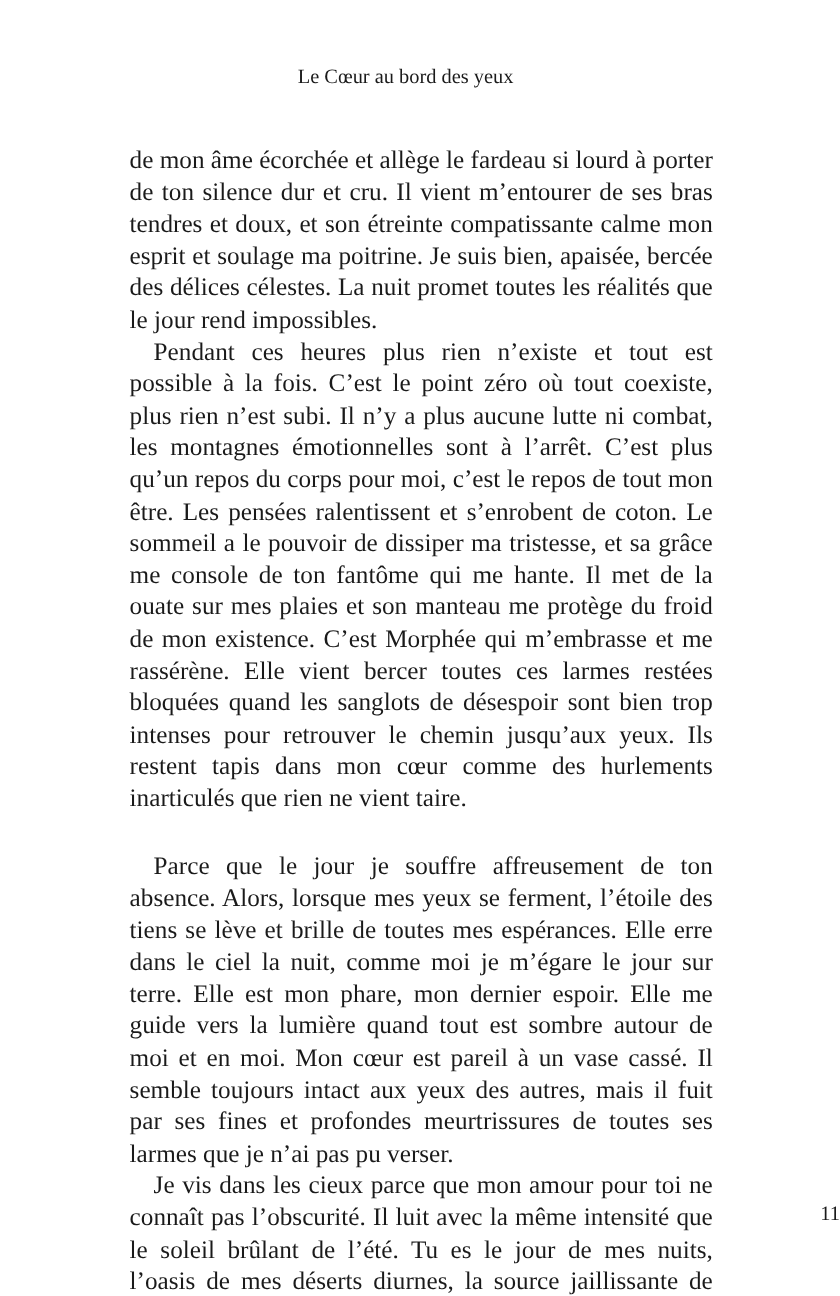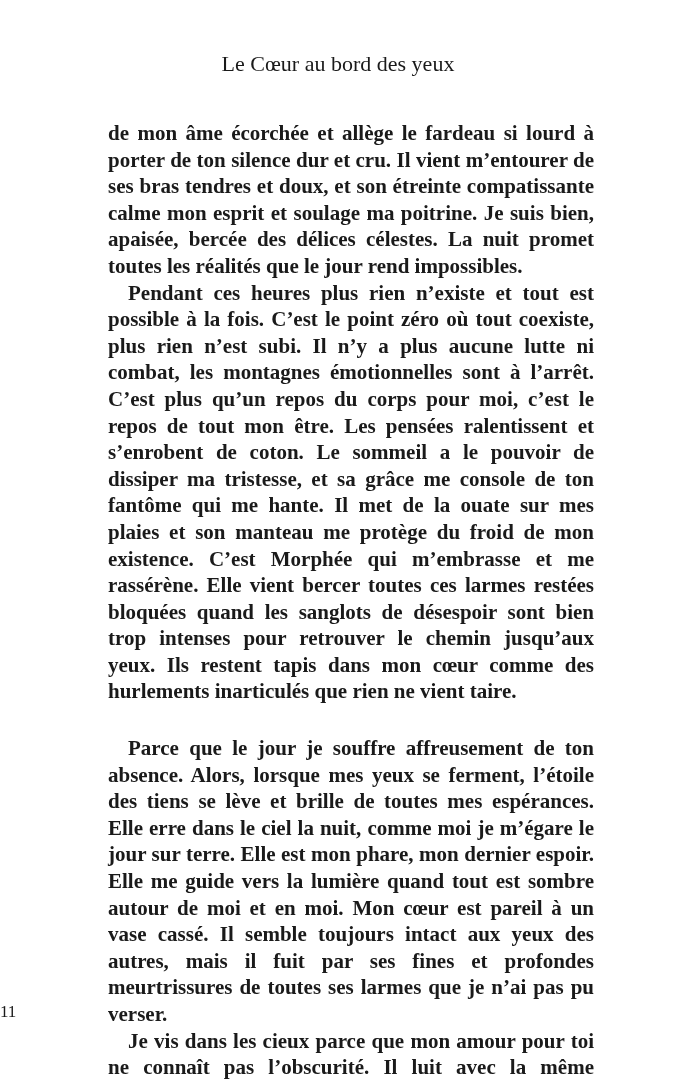--- a/index.html
+++ b/index.html
@@ -14,50 +14,49 @@
       overflow: hidden;
       font-family: "Liberation Serif", "DejaVu Serif", serif;
       color: #1a1a1a;
     }
     .running-header {
       position: absolute;
       top: 54px;
       left: 0;
       width: 676px;
       text-align: center;
-      font-size: 22px;
+      font-size: 17px;
       line-height: 20px;
     }
     .text-block {
       position: absolute;
       top: 120px;
       left: 108px;
       width: 486px;
       font-size: 21px;
       line-height: 26.6px;
       text-align: justify;
       hyphens: none;
     }
     .text-block p {
       margin: 0;
       text-indent: 0;
-      font-weight: bold;
     }
     .text-block p.indent {
       text-indent: 20px;
     }
     .text-block p.section-gap {
       margin-top: 30px;
     }
     .folio {
       position: absolute;
       top: 1002px;
       left: 0;
       width: 700px;
-      text-align: left;
+      text-align: right;
       font-size: 17px;
       line-height: 20px;
     }
   </style>
 </head>
 <body>
 
 <div class="running-header">Le Cœur au bord des yeux</div>
 
 <div class="text-block">

